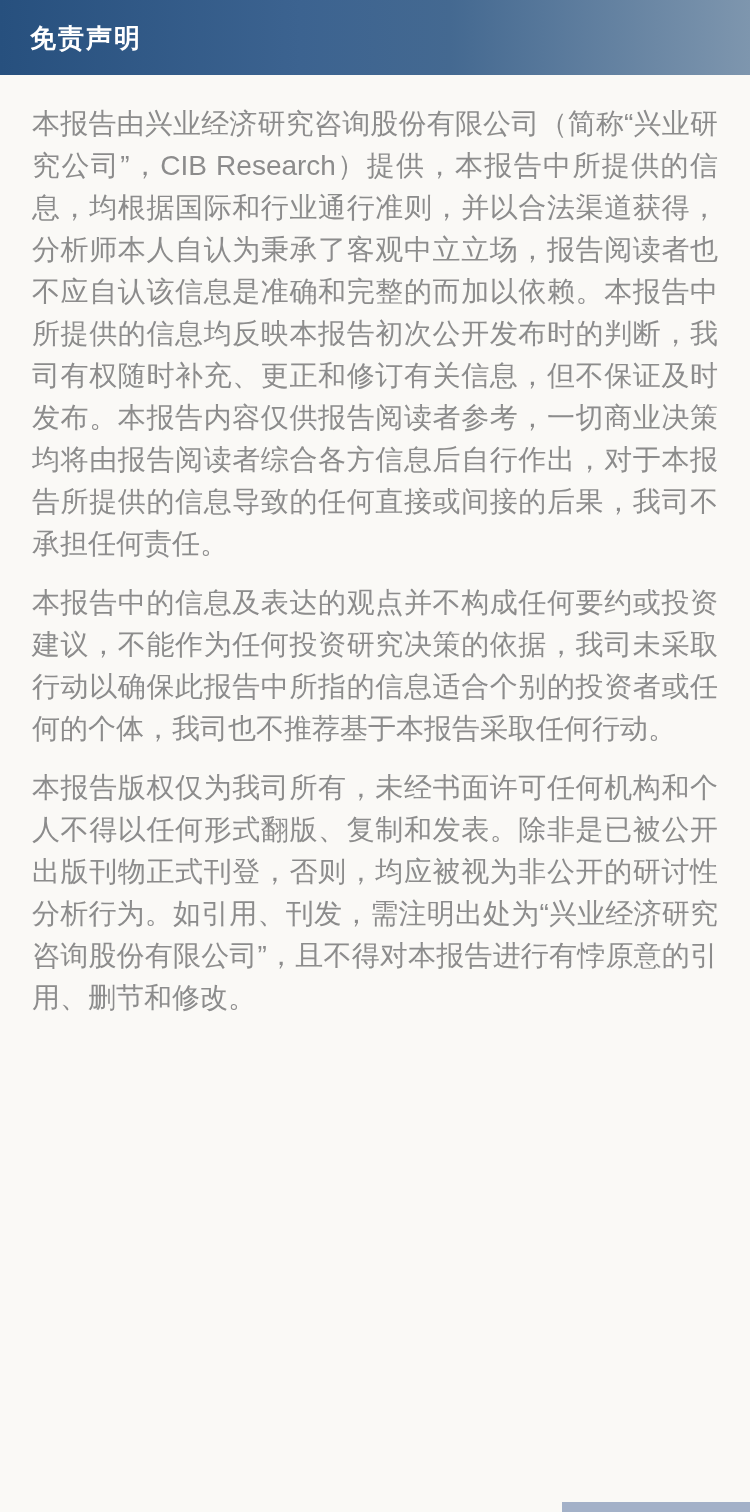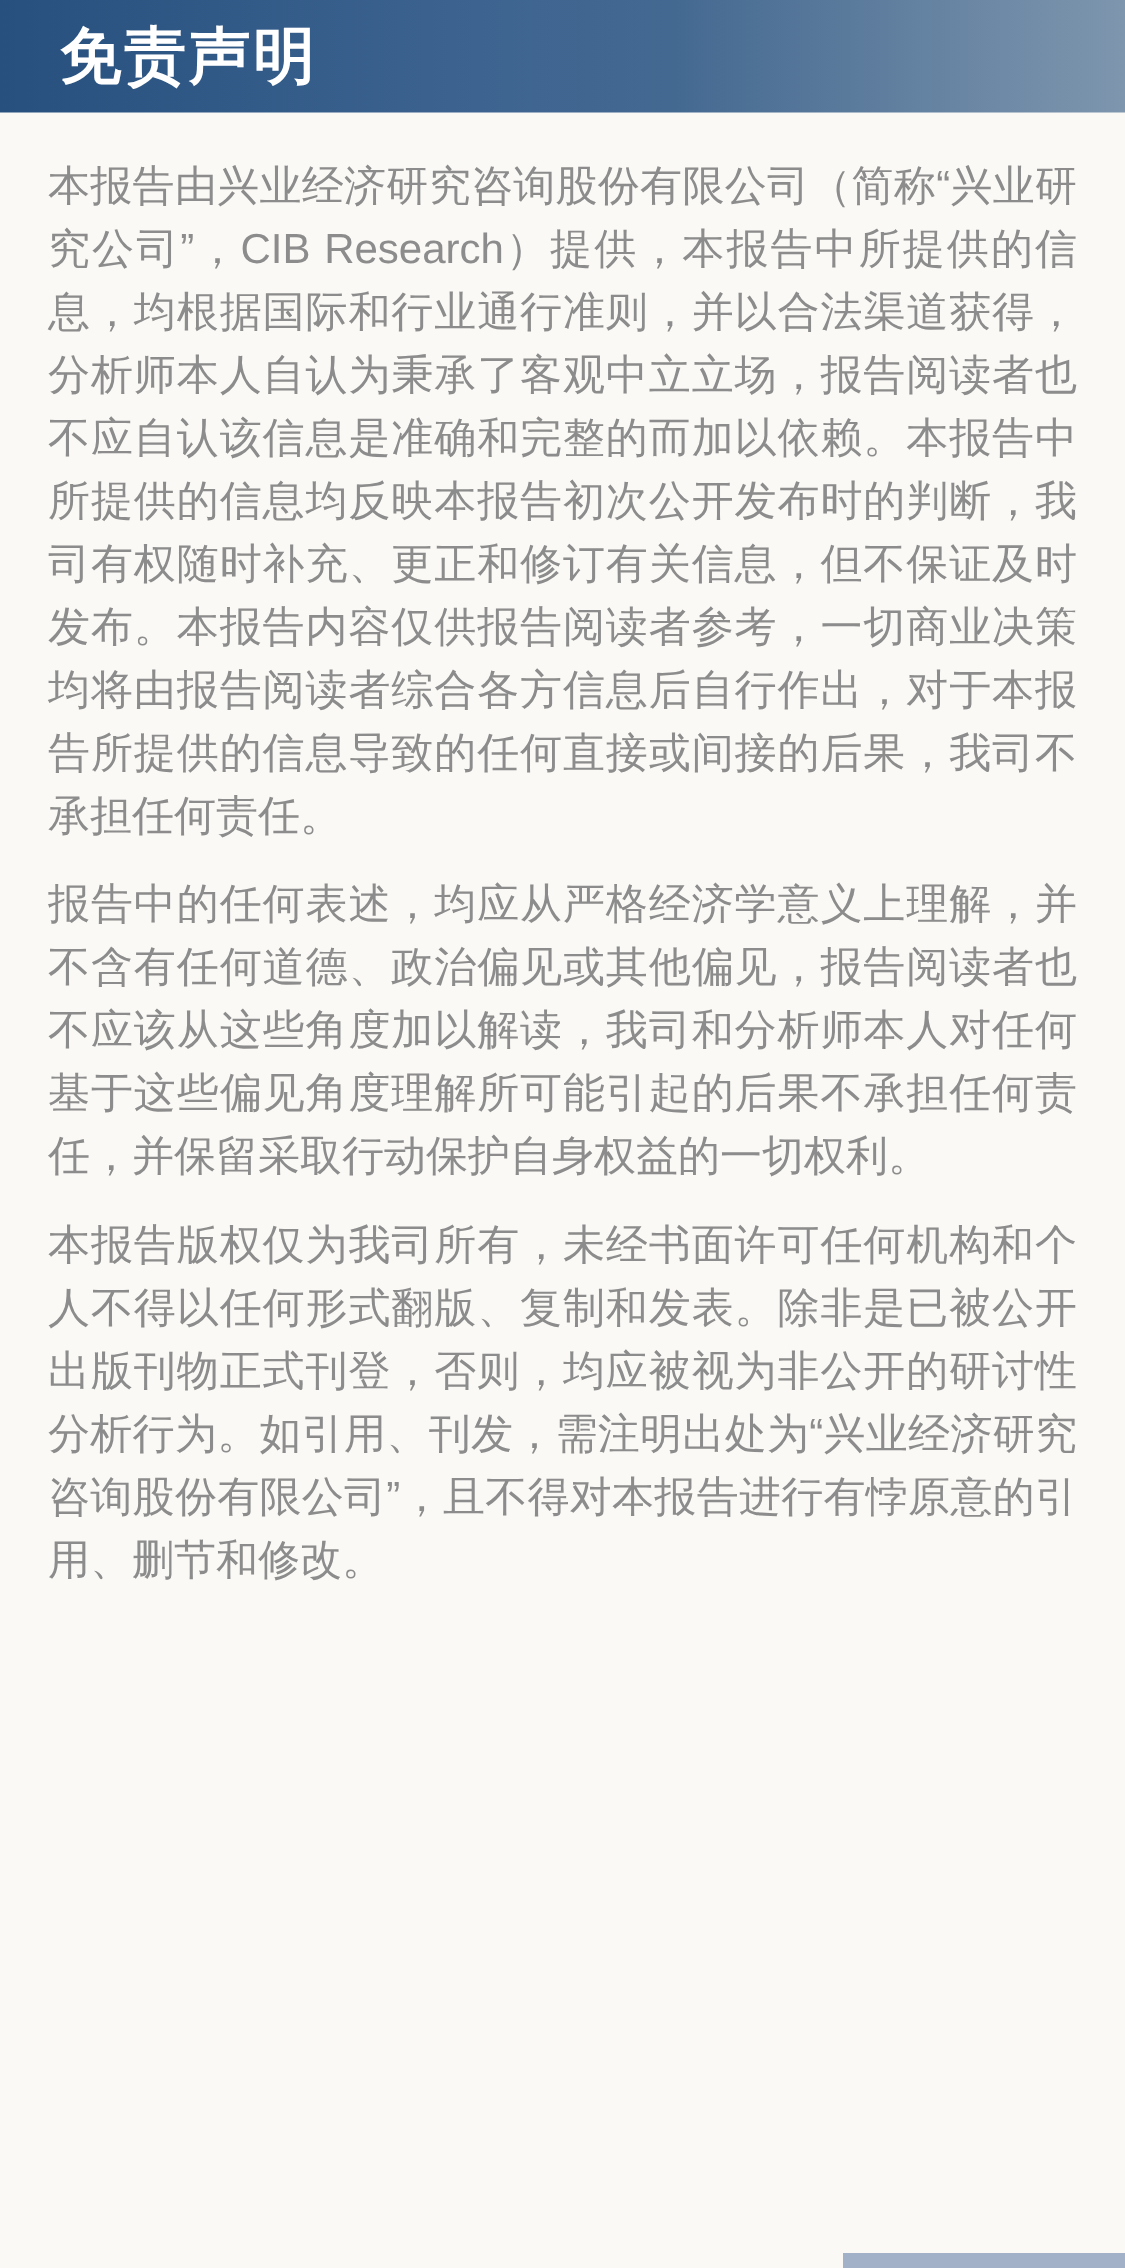--- a/index.html
+++ b/index.html
@@ -18,24 +18,24 @@
   }
   .header {
     width: 750px;
     height: 75px;
     background: linear-gradient(90deg, #27507e 0%, #3c6390 40%, #446991 60%, #7e96ae 100%);
     display: flex;
     align-items: center;
   }
   .header-title {
     color: #ffffff;
-    font-size: 41px;
+    font-size: 26px;
     font-weight: 700;
     letter-spacing: 2px;
-    padding-left: 40px;
+    padding-left: 30px;
     line-height: 1;
   }
   .body-text {
     padding: 28px 32px 0 32px;
     color: #8c8c8c;
     font-size: 28px;
     line-height: 42px;
     text-align: justify;
   }
   .body-text p {
@@ -58,20 +58,20 @@
 <body>
 
 <div class="page">
 
   <div class="header">
     <div class="header-title">免责声明</div>
   </div>
 
   <div class="body-text">
     <p>本报告由兴业经济研究咨询股份有限公司（简称“兴业研究公司”，CIB Research）提供，本报告中所提供的信息，均根据国际和行业通行准则，并以合法渠道获得，分析师本人自认为秉承了客观中立立场，报告阅读者也不应自认该信息是准确和完整的而加以依赖。本报告中所提供的信息均反映本报告初次公开发布时的判断，我司有权随时补充、更正和修订有关信息，但不保证及时发布。本报告内容仅供报告阅读者参考，一切商业决策均将由报告阅读者综合各方信息后自行作出，对于本报告所提供的信息导致的任何直接或间接的后果，我司不承担任何责任。</p>
-    <p>报告中的任何表述，均应从严格经济学意义上理解，并不含有任何道德、政治偏见或其他偏见，报告阅读者也不应该从这些角度加以解读，我司和分析师本人对任何基于这些偏见角度理解所可能引起的后果不承担任何责任，并保留采取行动保护自身权益的一切权利。</p>
+    <p>本报告中的信息及表达的观点并不构成任何要约或投资建议，不能作为任何投资研究决策的依据，我司未采取行动以确保此报告中所指的信息适合个别的投资者或任何的个体，我司也不推荐基于本报告采取任何行动。</p>
     <p>本报告版权仅为我司所有，未经书面许可任何机构和个人不得以任何形式翻版、复制和发表。除非是已被公开出版刊物正式刊登，否则，均应被视为非公开的研讨性分析行为。如引用、刊发，需注明出处为“兴业经济研究咨询股份有限公司”，且不得对本报告进行有悖原意的引用、删节和修改。</p>
 
   </div>
 
   <div class="accent-bar"></div>
 
 </div>
 
 </body></html>

